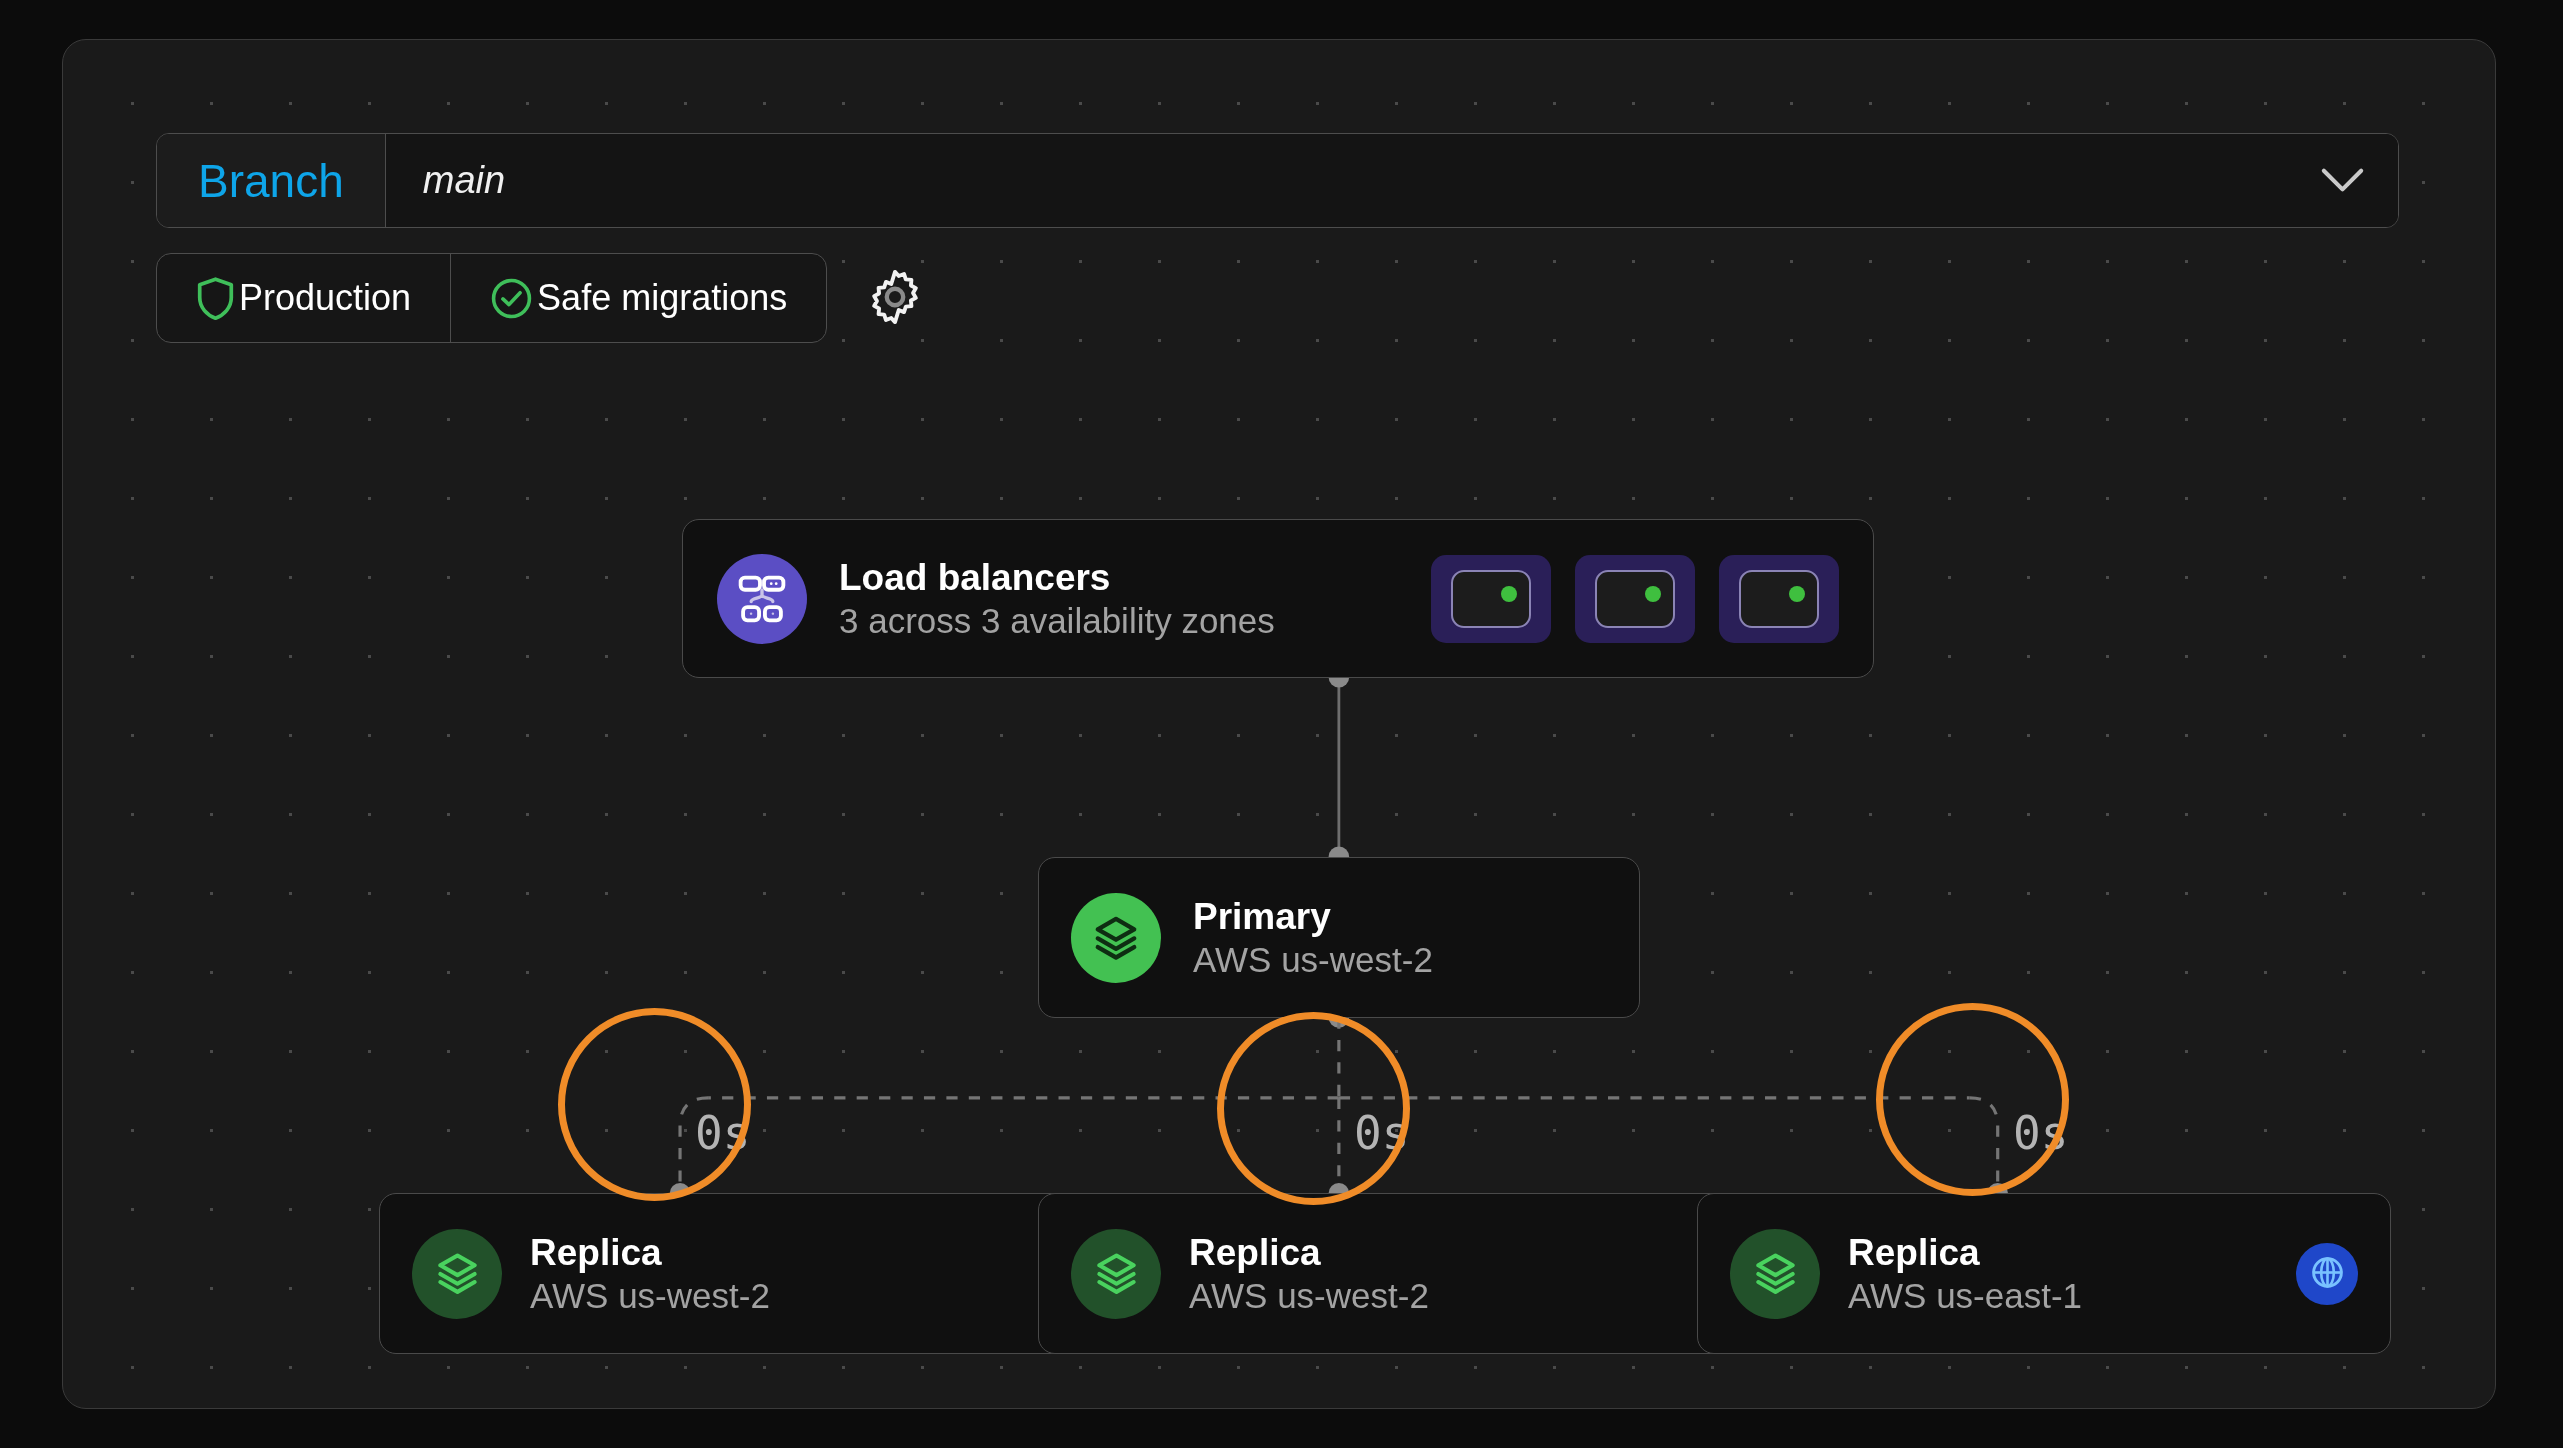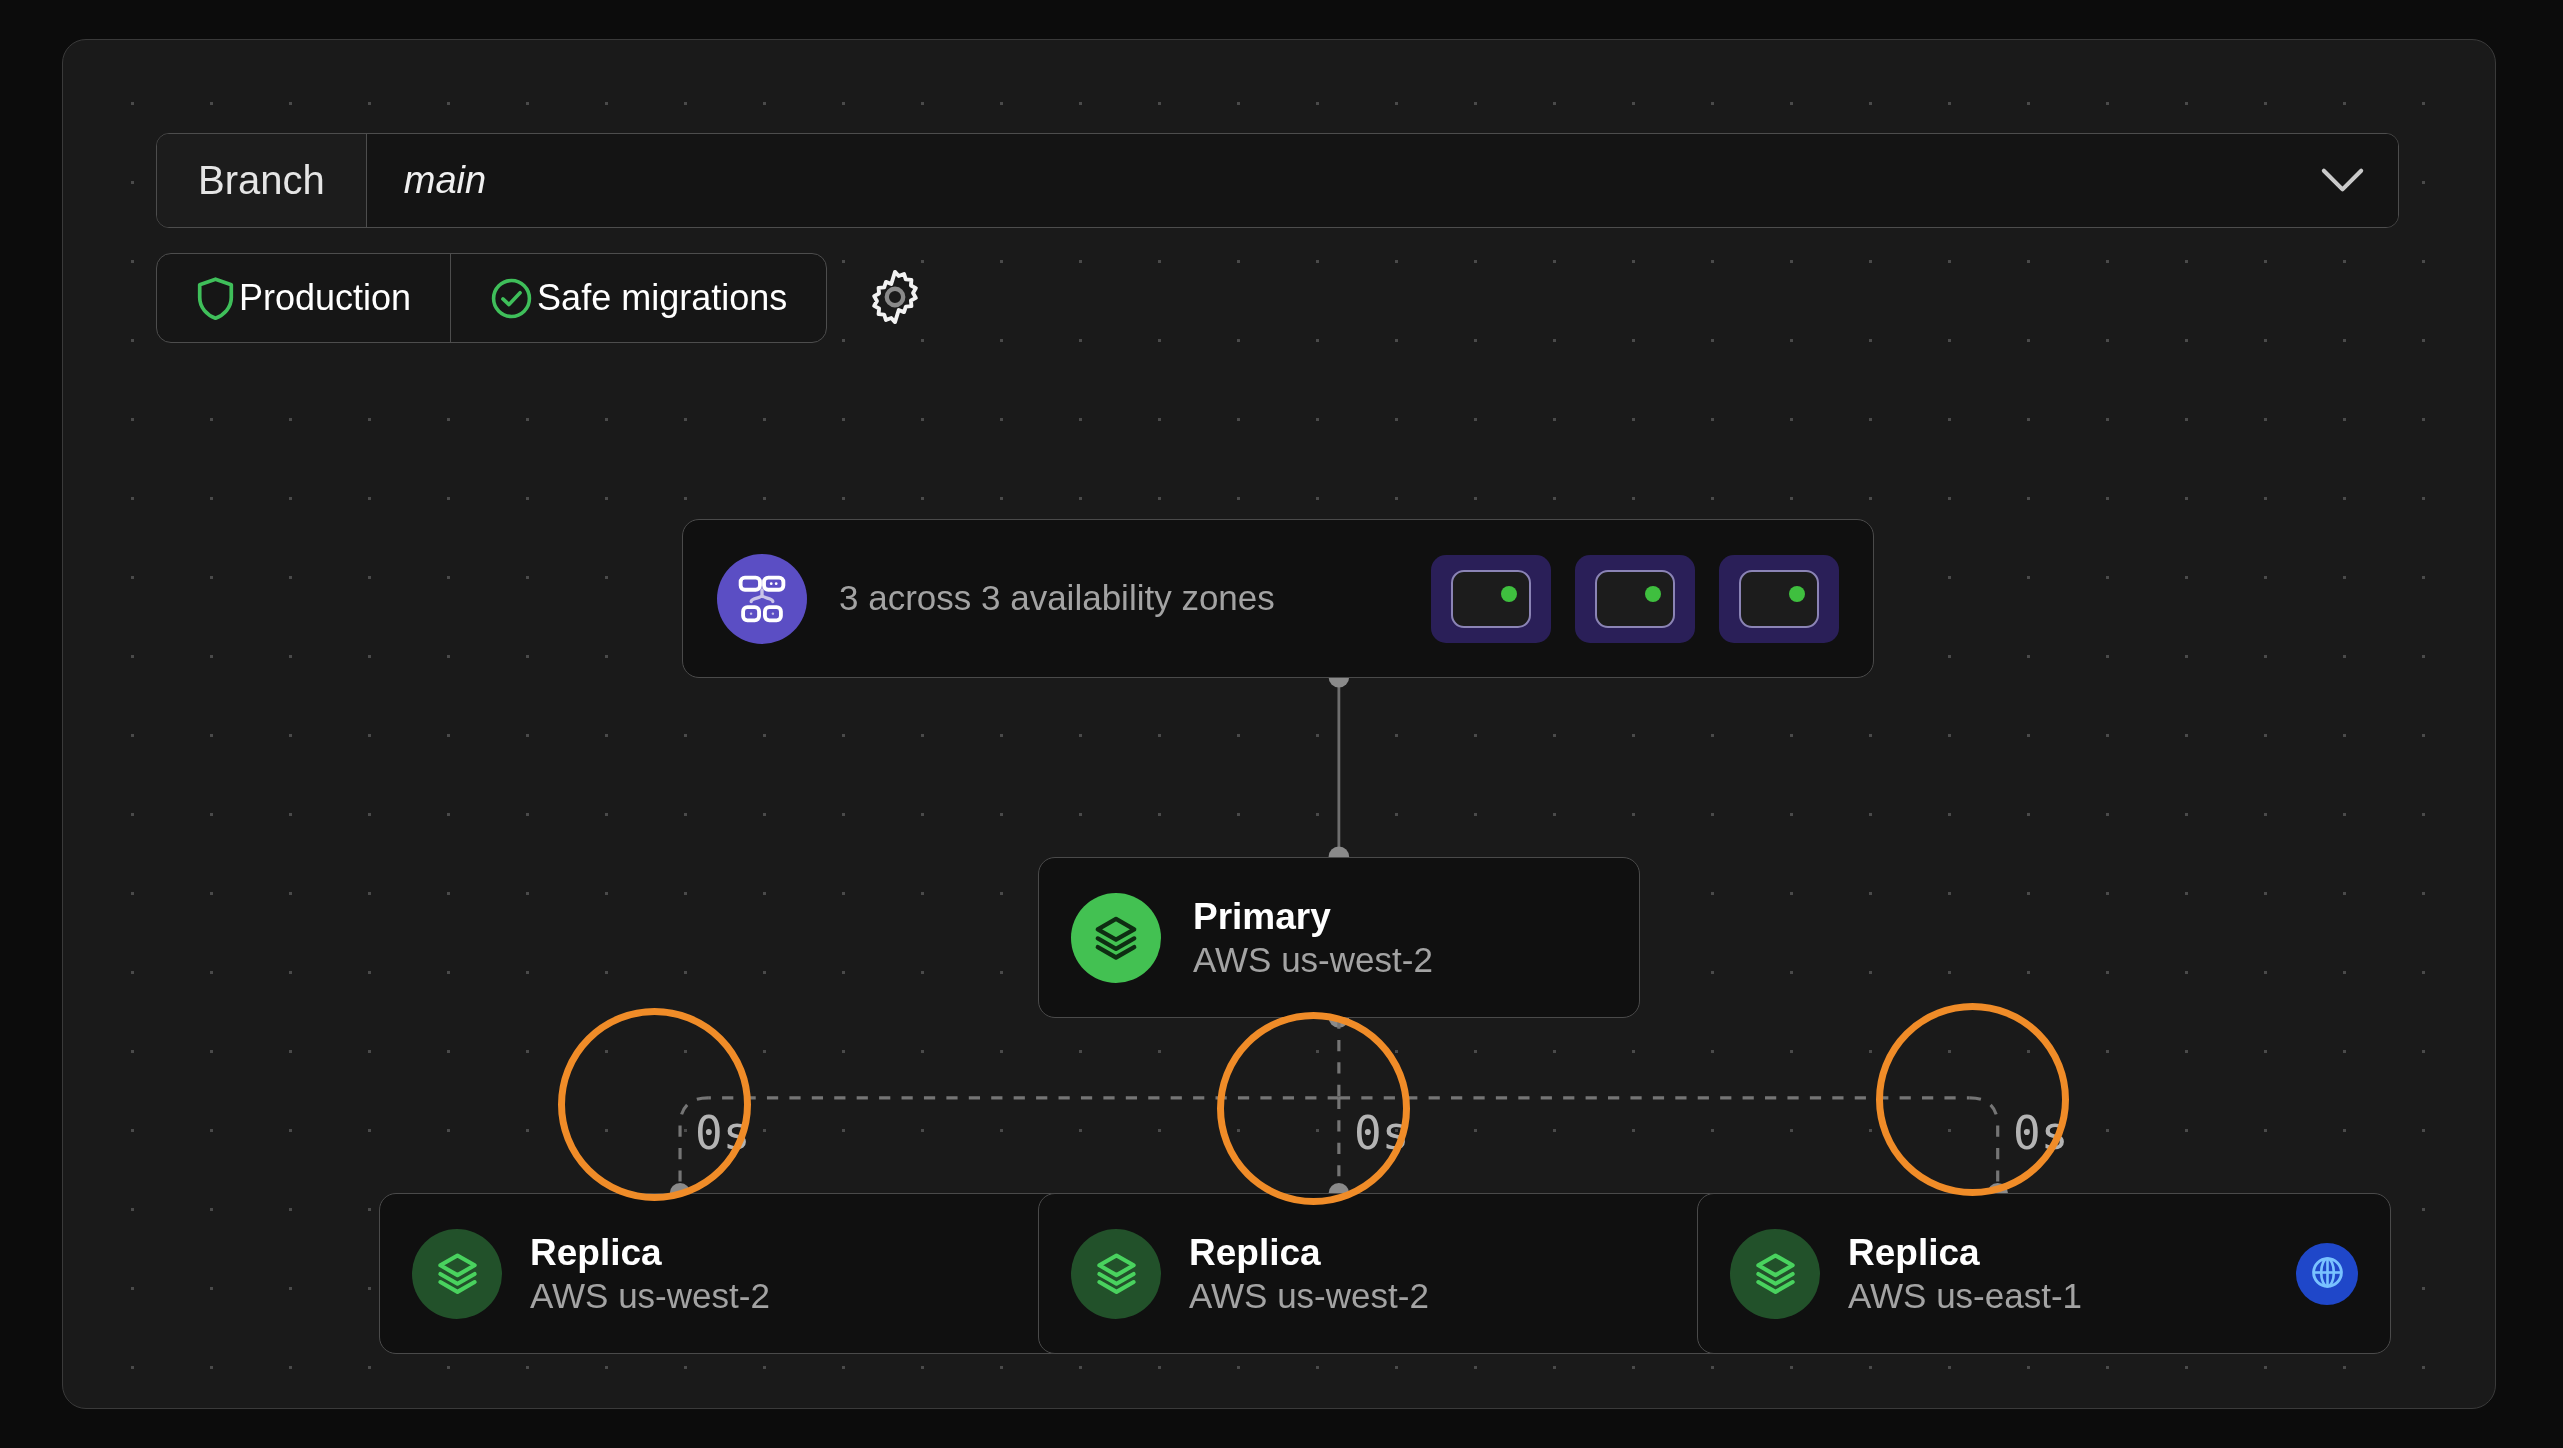--- a/index.html
+++ b/index.html
@@ -32,21 +32,21 @@
     width: 2243px; height: 95px;
     display: flex; align-items: stretch;
     border: 1.5px solid #4d4d4d;
     border-radius: 13px;
     background: #141414;
     overflow: hidden;
   }
   .branch-label {
     display: flex; align-items: center;
     padding: 0 41px;
-    font-size: 40px; color: #e5e5e5;
+    font-size: 46px; color: #0ea5e9;
     border-right: 1.5px solid #4d4d4d;
     background: #1c1c1c;
     white-space: nowrap;
   }
   .branch-value {
     flex: 1;
     display: flex; align-items: center;
     padding: 0 37px;
     font-size: 38px; color: #f0f0f0;
     background: #141414;
@@ -252,20 +252,21 @@
             <circle cx="18.3" cy="5.2" r="0.62" fill="#ffffff"></circle>
             <path d="M12 8 V10.2 M12 10.2 C12 11.6 7.2 11.6 7.2 13.1
                      M12 10.2 C12 11.6 16.8 11.6 16.8 13.1" stroke="#c9c3e8" stroke-width="1.5" stroke-linecap="round"></path>
             <rect x="3.6" y="15.6" width="7.1" height="5.9" rx="1.9" stroke="#ffffff" stroke-width="1.7"></rect>
             <rect x="13.3" y="15.6" width="7.1" height="5.9" rx="1.9" stroke="#ffffff" stroke-width="1.7"></rect>
             <circle cx="7.15" cy="18.5" r="0.55" fill="#c9c3e8"></circle>
             <circle cx="16.85" cy="18.5" r="0.55" fill="#c9c3e8"></circle>
           </svg>
         </div>
         <div class="node-text">
+          <div class="node-title">Load balancers</div>
           <div class="node-sub">3 across 3 availability zones</div>
         </div>
         <div class="lb-badges">
           <div class="lb-badge">
             <div class="lb-badge-inner">
                 <span class="lb-dot"></span>
               </div>
           </div>
           <div class="lb-badge">
             <div class="lb-badge-inner">

